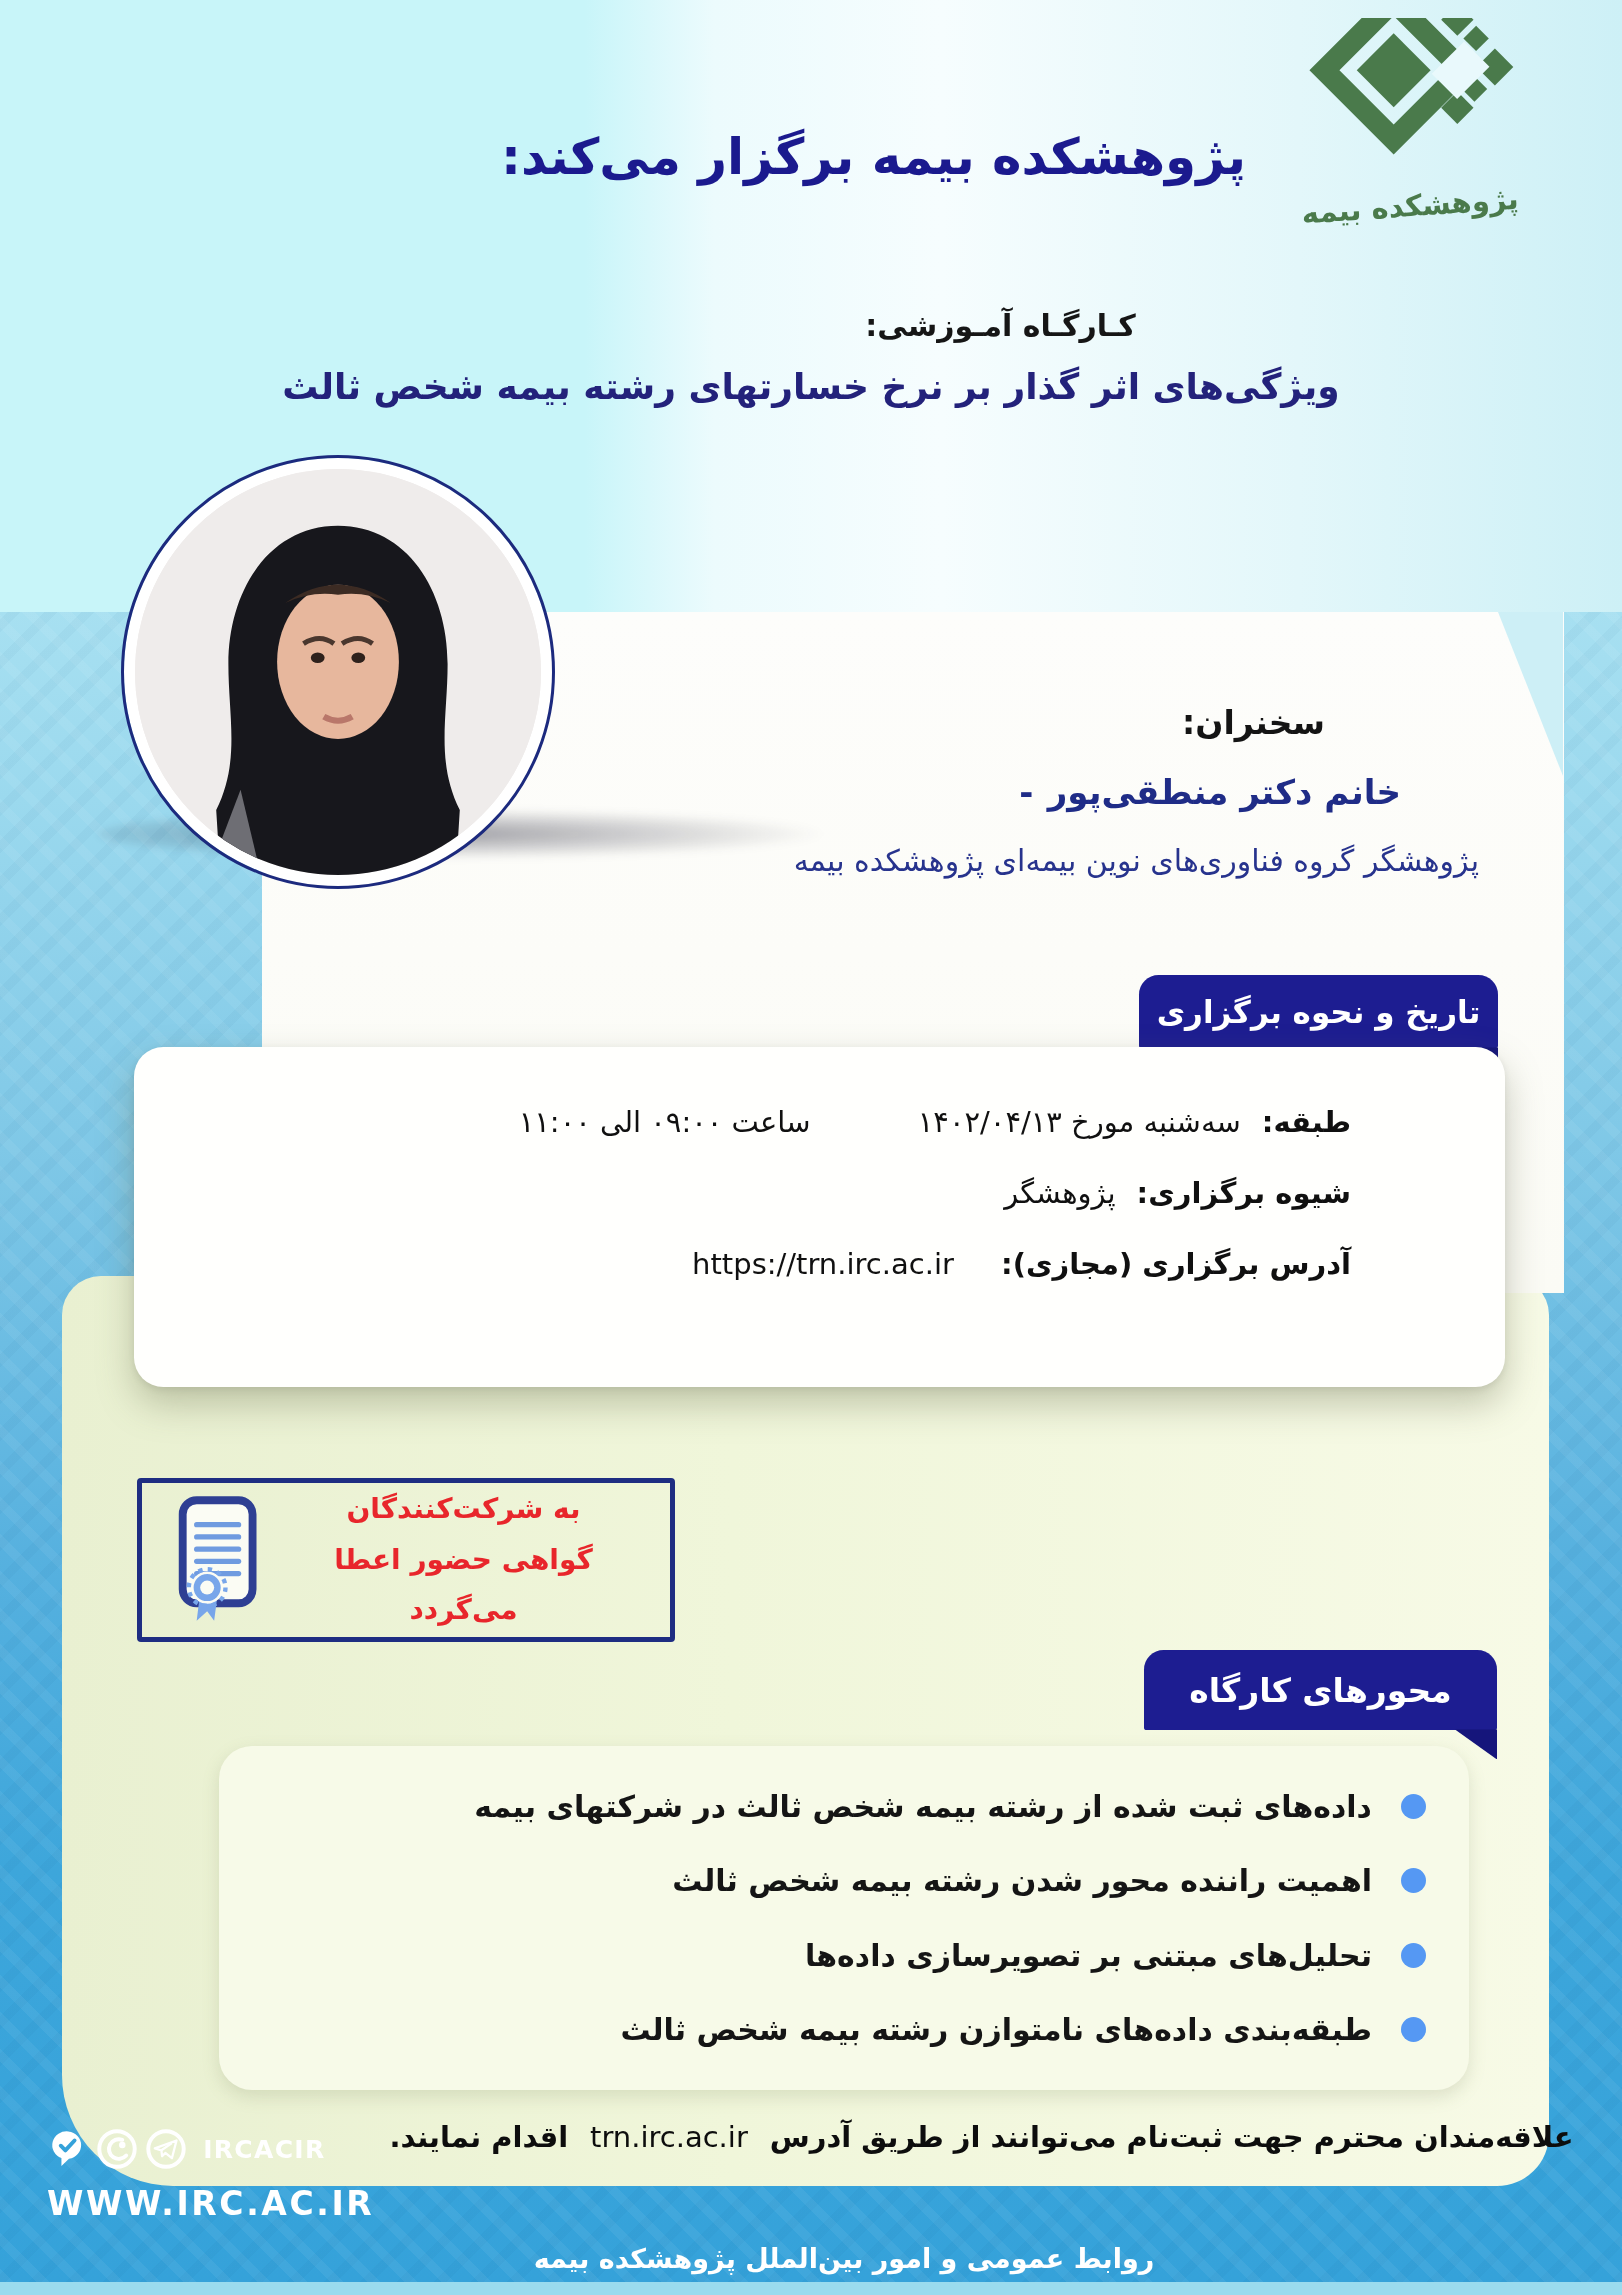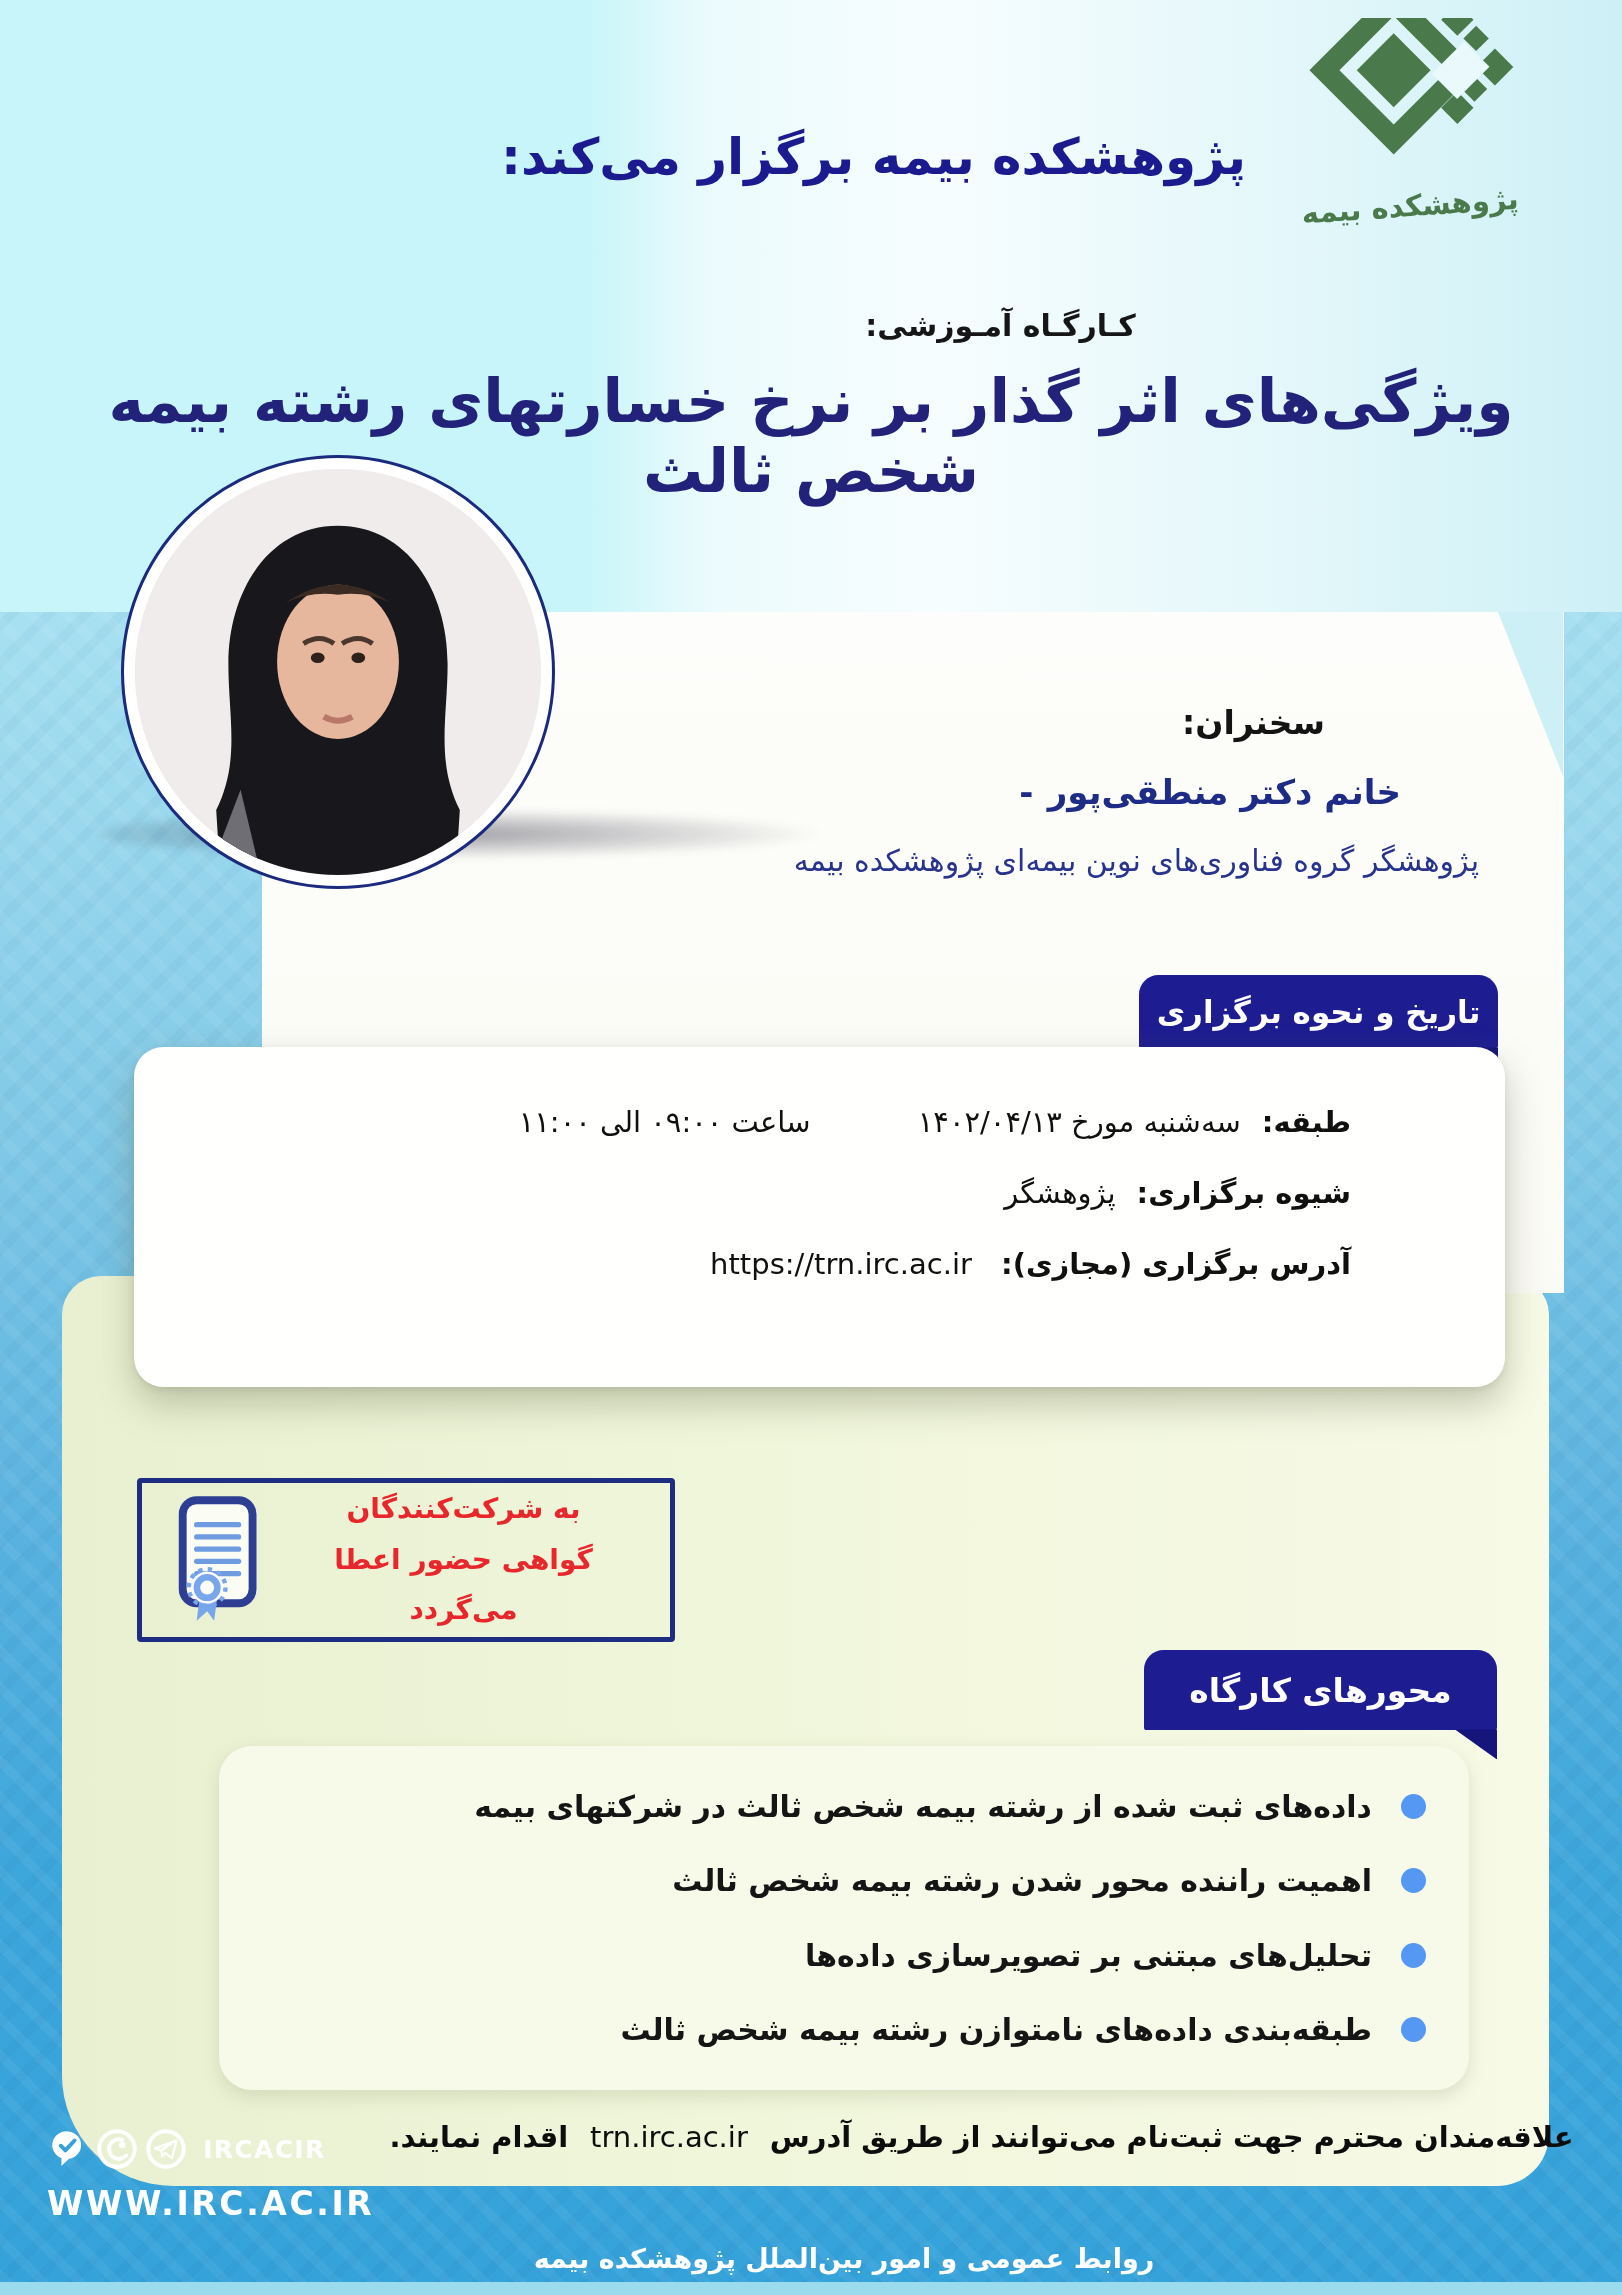--- a/index.html
+++ b/index.html
@@ -52,21 +52,21 @@
     margin-top:-3.9px;font-size:29px;font-weight:600;color:#4a7a4b;direction:rtl;
     transform:rotate(-4deg);
   }
   
   .type-label{
     position:absolute;left:739px;top:308px;width:523px;text-align:center;
     font-size:30px;font-weight:700;color:#161616;direction:rtl;letter-spacing:0.7px;
   }
   .main-title{
     position:absolute;left:88px;top:366px;width:1446px;text-align:center;
-    font-size:60px;font-weight:800;color:#23227b;direction:rtl;
+    font-size:36px;font-weight:800;color:#23227b;direction:rtl;
   }
   
   .photo-shadow{
     position:absolute;left:98px;top:808px;width:733px;height:52px;border-radius:50%;
     background:radial-gradient(ellipse at 45% 50%, rgba(25,25,45,.42), rgba(25,25,45,0) 70%);
     filter:blur(3.9px);
   }
   .photo-ring{
     position:absolute;left:124px;top:458px;width:406px;height:406px;border-radius:50%;
     background:#efeceb;border:11.8px solid #ffffff;outline:3.9px solid #1c2a7e;
@@ -102,21 +102,21 @@
     position:absolute;left:134px;top:1047px;width:1371px;height:340px;
     background:#fffffd;border-radius:29.4px;
     box-shadow:0 17px 36px rgba(110,115,85,.38), 0 2.6px 7.9px rgba(0,0,0,.08);
     direction:rtl;box-sizing:border-box;padding:58px 154px 0 79px;
     color:#101010;
   }
   .sched-row{font-size:29px;margin-bottom:37px;white-space:nowrap;}
   .sched-row .lbl{font-weight:800;}
   .sched-row .val{font-weight:500;margin-right:11.8px;}
   .hours{margin-right:98px;font-weight:500;}
-  .url-ltr{direction:ltr;unicode-bidi:isolate;font-weight:500;margin-right:20px;}
+  .url-ltr{direction:ltr;unicode-bidi:isolate;font-weight:500;margin-right:38px;}
   
   .cert-box{
     position:absolute;left:137px;top:1478px;width:538px;height:164px;box-sizing:border-box;
     border:5.2px solid #1e2d82;border-radius:4px;
     display:flex;flex-direction:row;align-items:center;padding:0 22px;direction:ltr;
   }
   .cert-icon{flex:0 0 115px;display:flex;justify-content:center;}
   .cert-text{flex:1;text-align:center;font-size:28px;font-weight:800;color:#e8262b;line-height:1.8;direction:rtl;}
   
   .topics-card{

